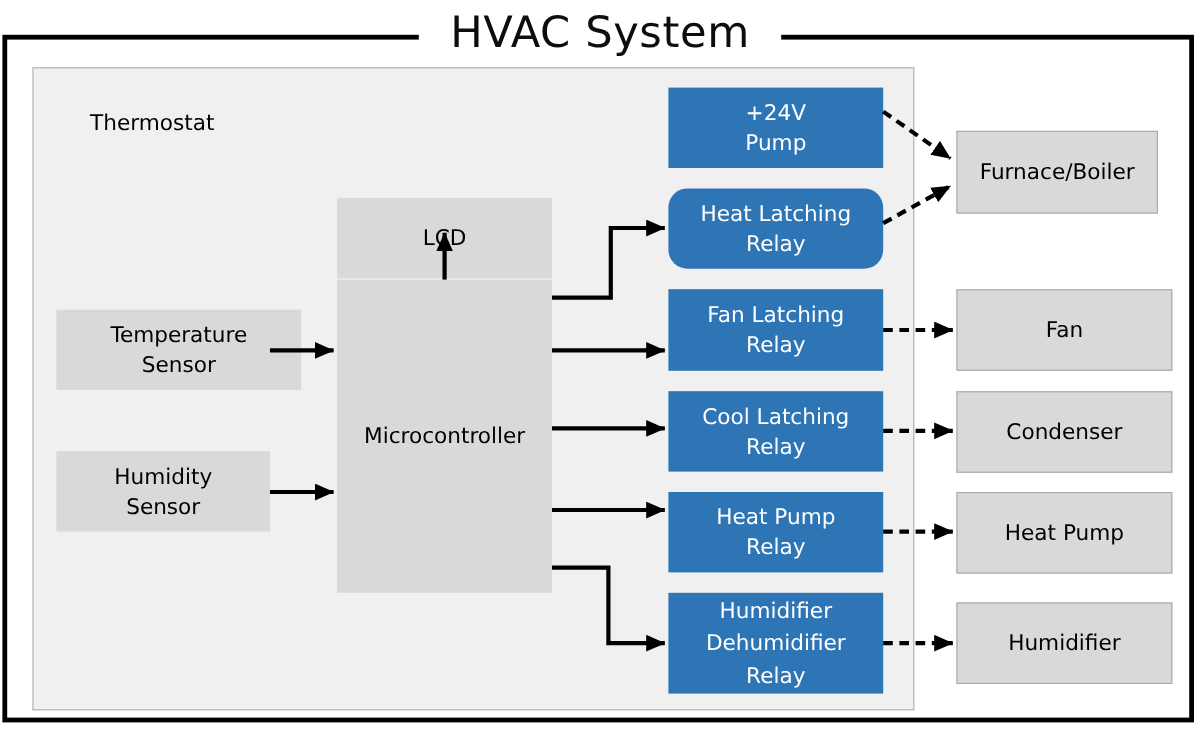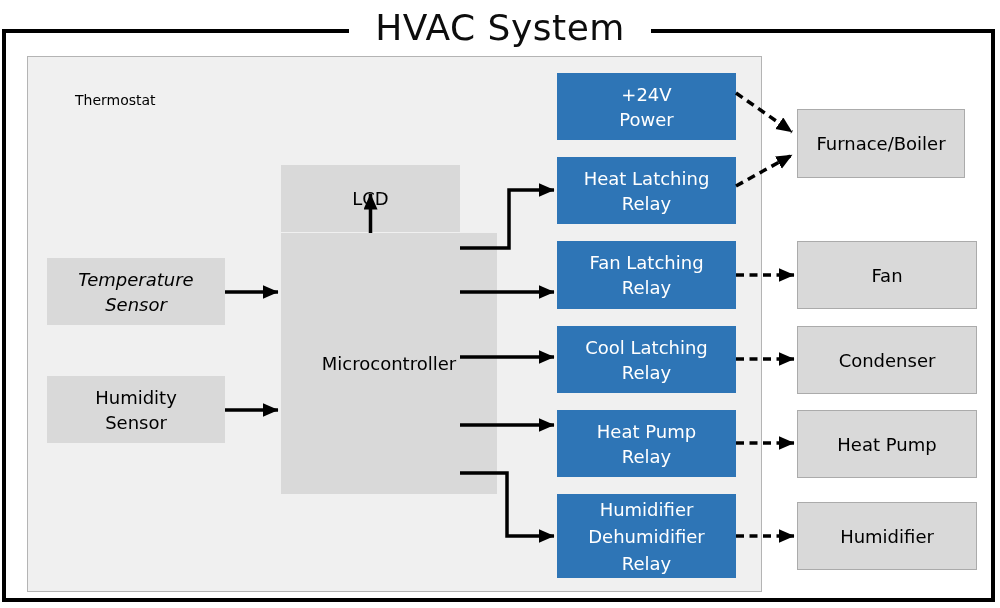--- a/index.html
+++ b/index.html
@@ -9,36 +9,36 @@
   .frame{position:absolute;left:2px;top:29px;width:993px;height:573px;
          border:4px solid var(--frame-border,#000);box-sizing:border-box;z-index:1;}
 
   .title{position:absolute;top:9px;left:0;right:0;margin:0 auto;width:max-content;
          padding:0 26px;background:#fff;font-size:36px;line-height:37px;color:#0d0d0d;
          z-index:3;text-align:center;letter-spacing:0.5px;}
 
   .thermostat{position:absolute;left:27px;top:56px;width:735px;height:536px;
               background:var(--container-fill,#f0f0f0);
               border:1px solid var(--container-border,#b4b4b4);box-sizing:border-box;z-index:1;}
-  .thermo-label{position:absolute;left:75px;top:92px;font-size:14px;color:#000;z-index:2;}
+  .thermo-label{position:absolute;left:75px;top:92px;font-size:18px;color:#000;z-index:2;}
 
   .block{position:absolute;display:flex;align-items:center;justify-content:center;
          text-align:center;font-size:18px;line-height:25px;white-space:pre-line;
          box-sizing:border-box;z-index:2;}
   .inner{background:var(--block-fill,#d9d9d9);color:#000;}
   .relay{background:var(--relay-fill,#2e75b6);color:var(--relay-text,#fff);}
   .device{background:var(--block-fill,#d9d9d9);border:1px solid var(--device-border,#ababab);color:#000;}
 
-  #b-temp{left:47px;top:258px;width:178px;height:67px;font-style:italic;}
+  #b-temp{left:47px;top:258px;width:204px;height:67px;}
   #b-hum{left:47px;top:376px;width:178px;height:67px;}
   #b-lcd{left:281px;top:123px;width:179px;height:67px;margin-top:42px;}
-  #b-micro{left:281px;top:233px;width:216px;height:261px;}
+  #b-micro{left:281px;top:233px;width:179px;height:261px;}
 
   #b-power{left:557px;top:73px;width:179px;height:67px;}
-  #b-heatrelay{left:557px;top:157px;width:179px;height:67px;}
+  #b-heatrelay{left:557px;top:157px;width:179px;height:67px;border-radius:16px;}
   #b-fanrelay{left:557px;top:241px;width:179px;height:68px;}
   #b-coolrelay{left:557px;top:326px;width:179px;height:67px;}
   #b-hprelay{left:557px;top:410px;width:179px;height:67px;}
   #b-humrelay{left:557px;top:494px;width:179px;height:84px;line-height:27px;}
 
   #d-furnace{left:797px;top:109px;width:168px;height:69px;}
   #d-fan{left:797px;top:241px;width:180px;height:68px;}
   #d-cond{left:797px;top:326px;width:180px;height:68px;}
   #d-hp{left:797px;top:410px;width:180px;height:68px;}
   #d-hum{left:797px;top:502px;width:180px;height:68px;}
@@ -59,21 +59,21 @@
   <div class="thermo-label">Thermostat</div>
 
   <div class="block inner" id="b-temp">Temperature
 Sensor</div>
   <div class="block inner" id="b-hum">Humidity
 Sensor</div>
   <div class="block inner" id="b-lcd">LCD</div>
   <div class="block inner" id="b-micro">Microcontroller</div>
 
   <div class="block relay" id="b-power">+24V
-Power</div>
+Pump</div>
   <div class="block relay" id="b-heatrelay">Heat Latching
 Relay</div>
   <div class="block relay" id="b-fanrelay">Fan Latching
 Relay</div>
   <div class="block relay" id="b-coolrelay">Cool Latching
 Relay</div>
   <div class="block relay" id="b-hprelay">Heat Pump
 Relay</div>
   <div class="block relay" id="b-humrelay">Humidifier
 Dehumidifier

